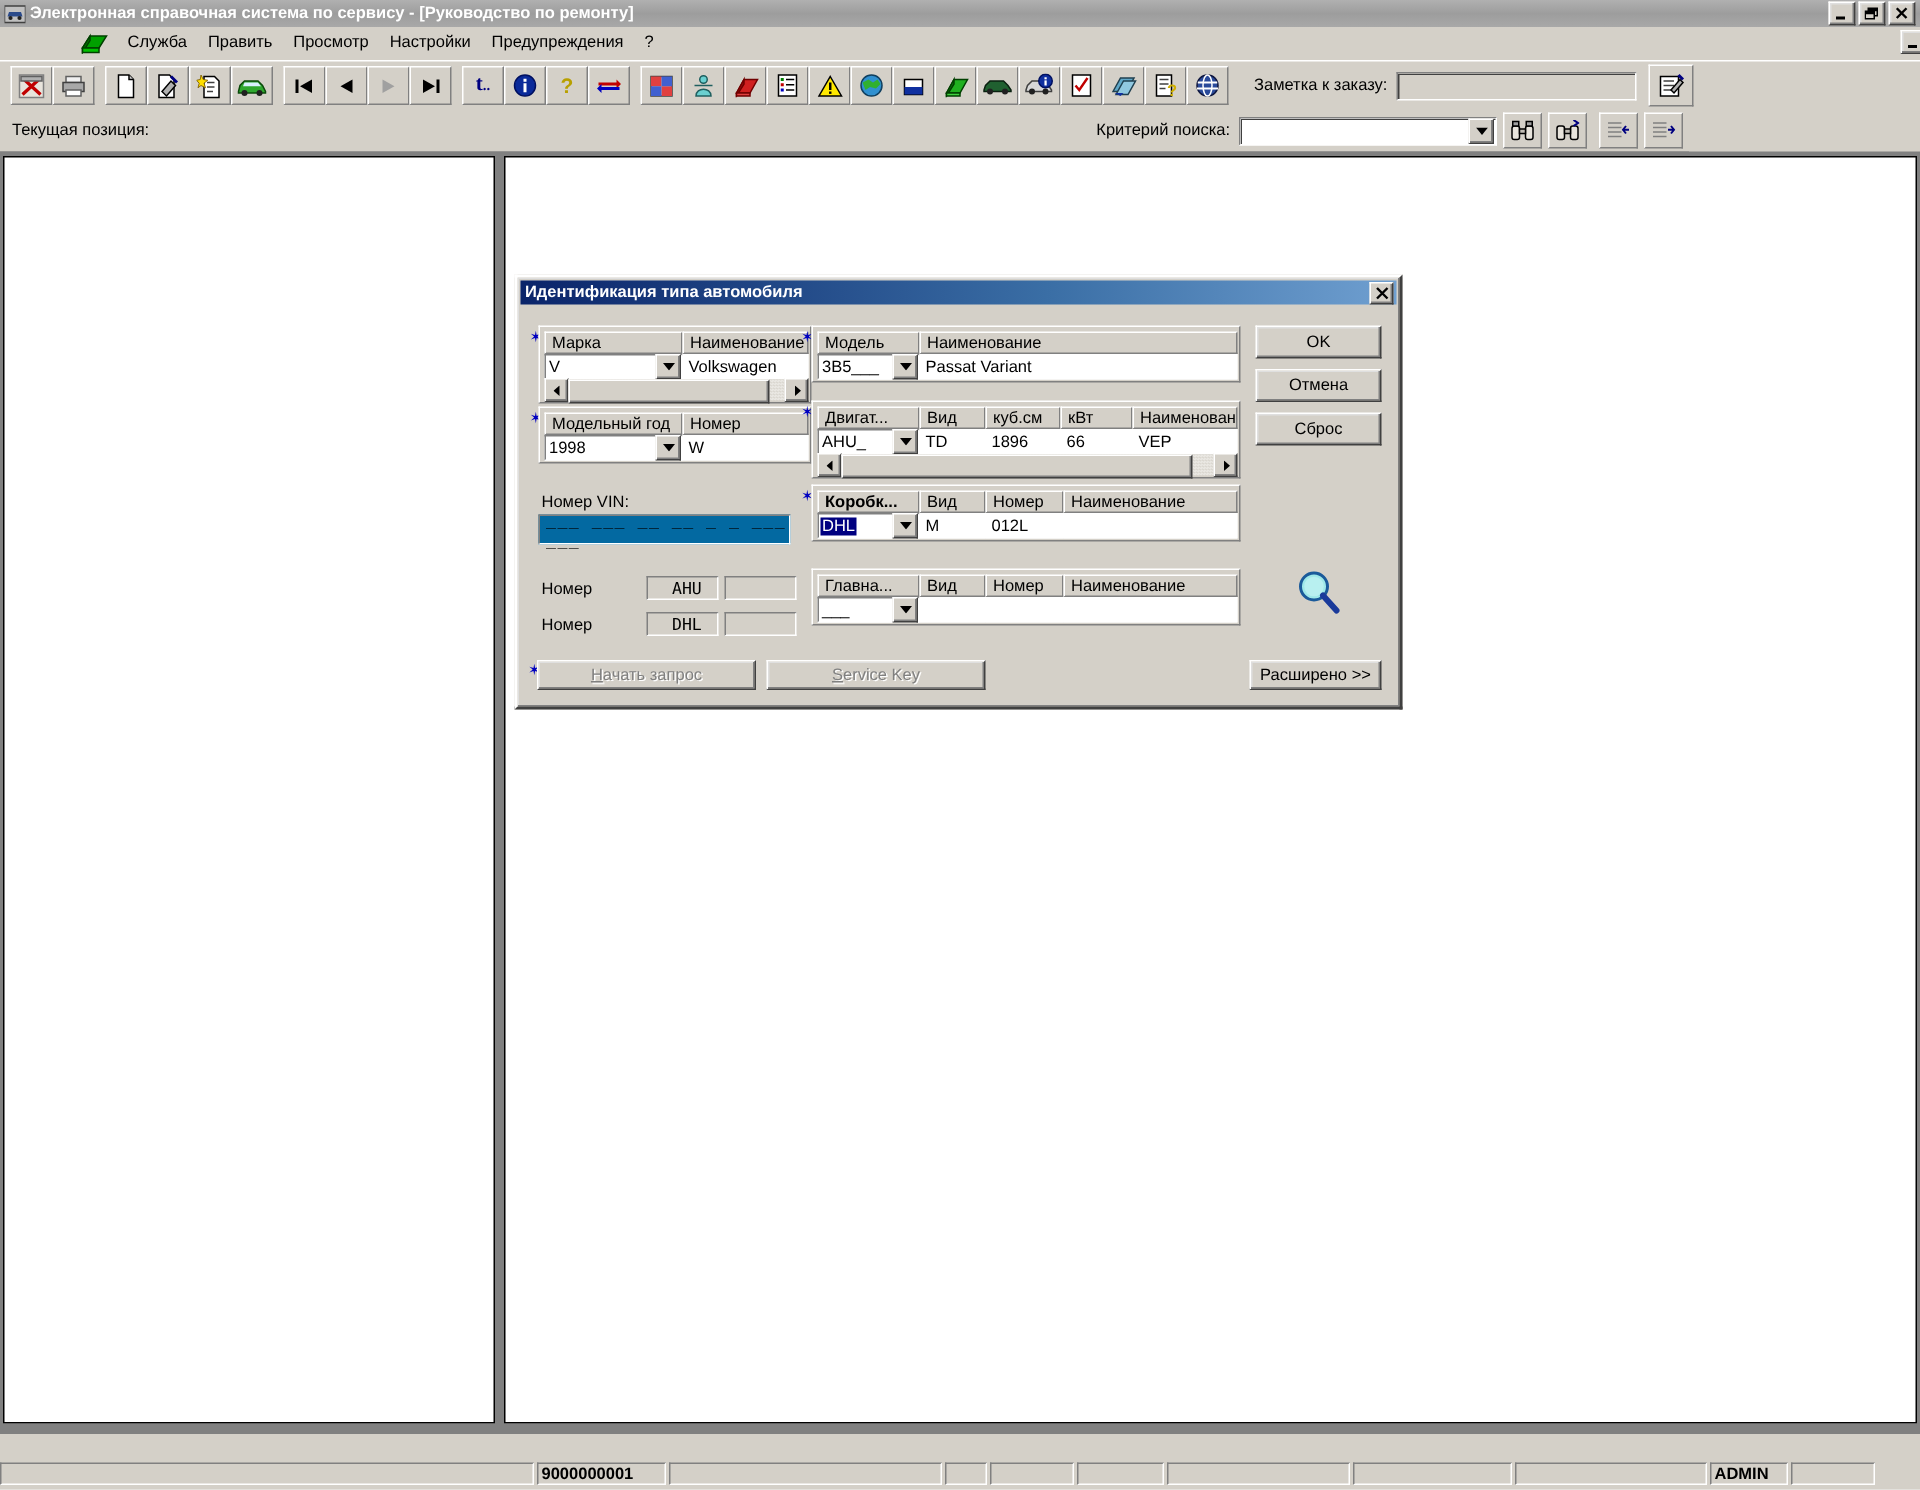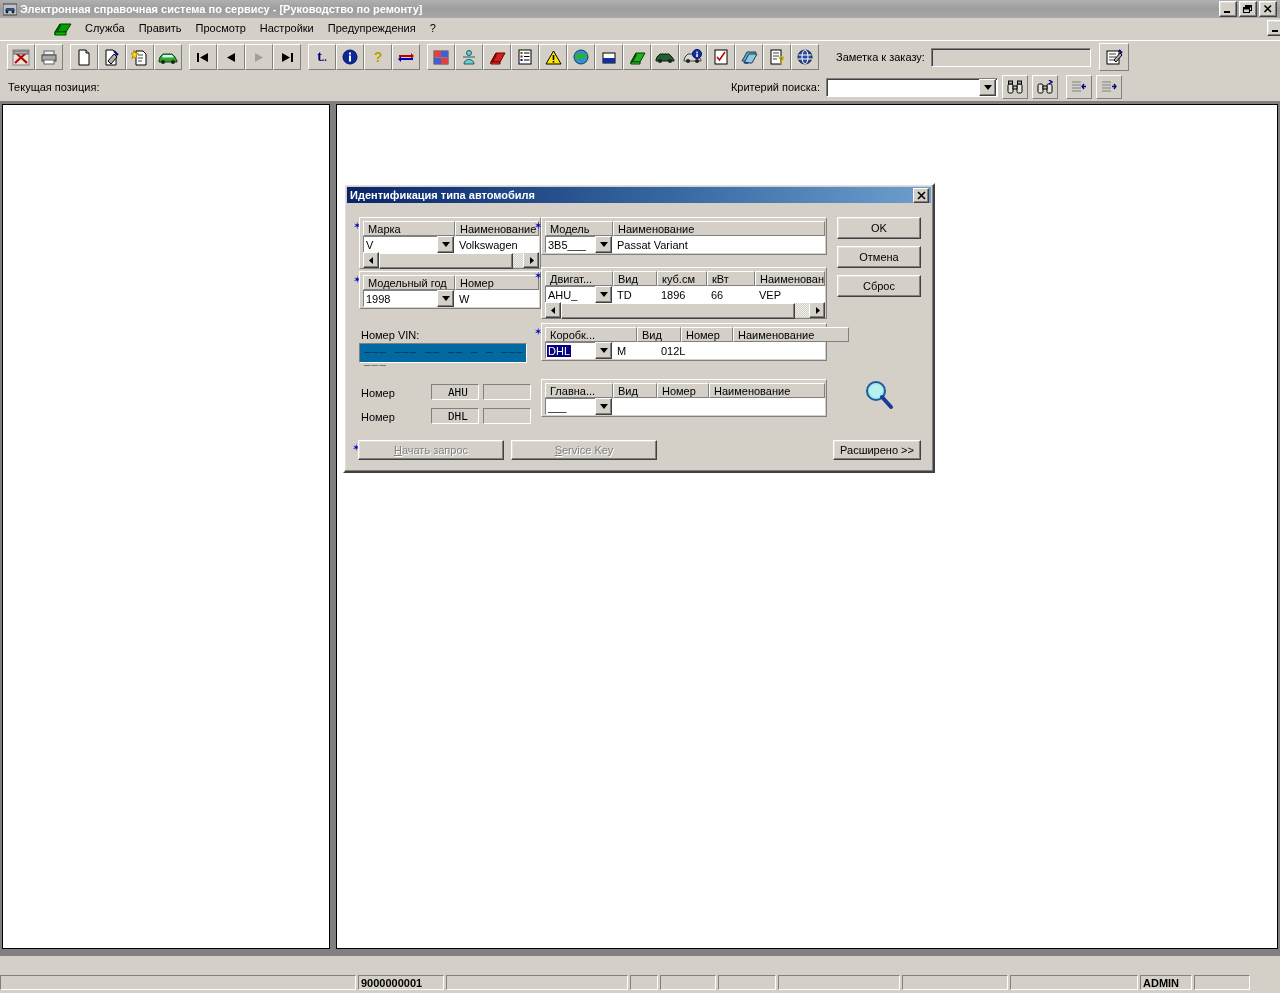--- a/index.html
+++ b/index.html
@@ -785,21 +785,21 @@
           <svg width="5" height="7" viewBox="0 0 5 7">
               <path d="M1 0 L1 7 L5 3.5 Z" fill="#000"></path>
             </svg>
         </span>
       </div>
     </div>
 
     <span class="ast" style="left:189px;top:142px;">✶</span>
     <div class="grp" style="left:196px;top:138px;width:286px;height:38px;">
       <div class="hdrrow">
-        <span class="hcell" style="width:92px;">Коробк...</span>
+        <span class="hcell" style="width:68px;font-weight:bold;">Коробк...</span>
         <span class="hcell" style="width:44px;">Вид</span>
         <span class="hcell" style="width:52px;">Номер</span>
         <span class="hcell" style="width:116px;">Наименование</span>
       </div>
       <div class="datarow" style="top:18px;width:280px;">
         <span class="combo" style="width:68px;">
           <span class="cv sel">DHL</span>
           <span style="flex:1"></span>
           <span class="cbtn">
             <svg width="8" height="5" viewBox="0 0 8 5">

